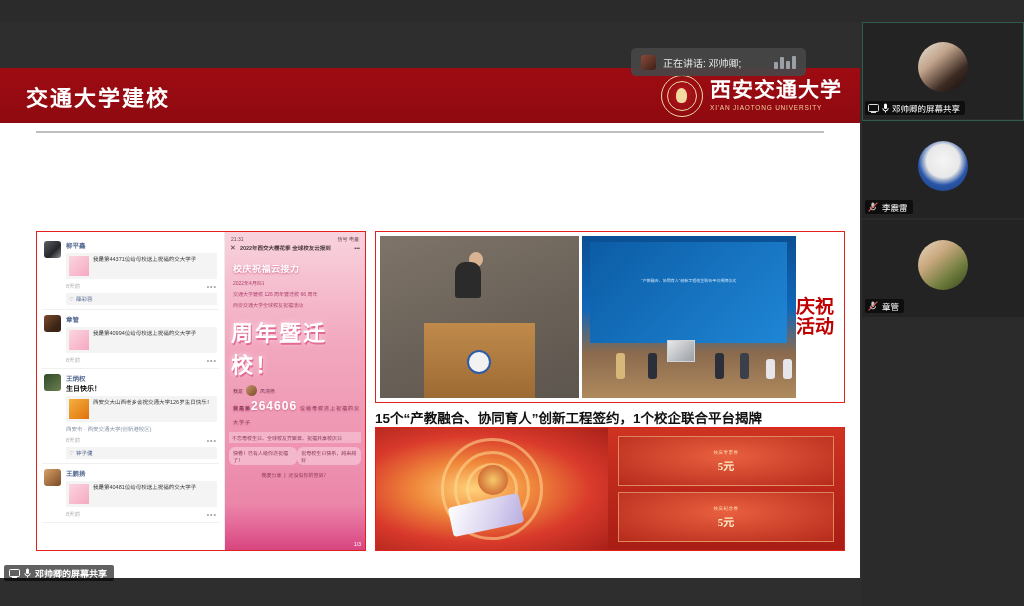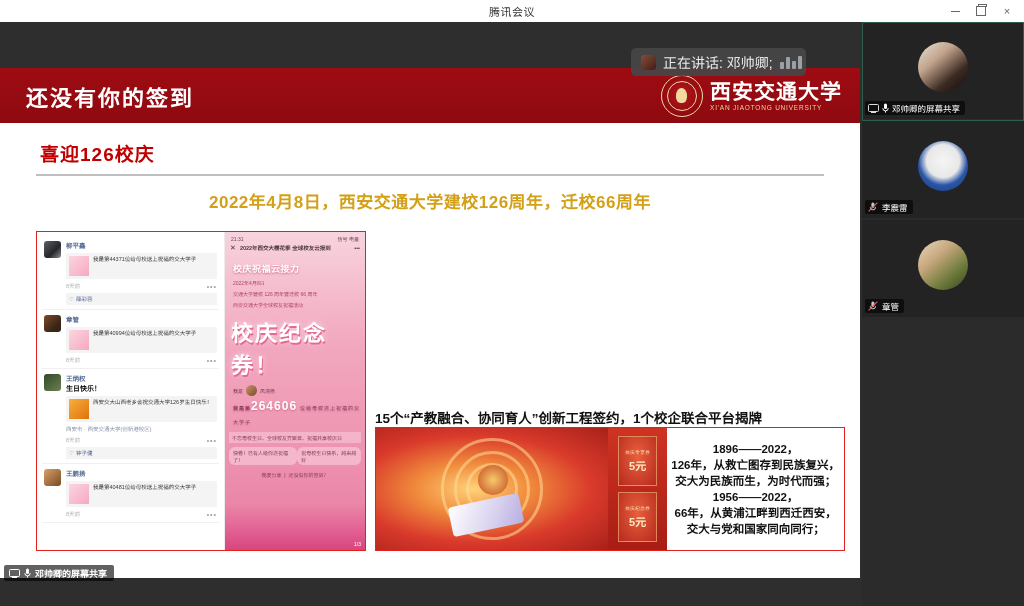--- a/index.html
+++ b/index.html
@@ -54,21 +54,21 @@
   }
   .uni-seal:before{
     content:"";position:absolute;left:5px;top:5px;right:5px;bottom:5px;border-radius:50%;
     border:1px solid #f2d9a0;
   }
   .uni-seal:after{
     content:"";position:absolute;left:14px;top:12px;width:11px;height:15px;border-radius:50% 50% 40% 40%;
     background:#f2d9a0;
   }
   .uni-names{display:flex;flex-direction:column;line-height:1;}
-  .uni-cn{color:#fff;font-size:21px;font-weight:bold;font-family:Liberation Sans, sans-serif;letter-spacing:1px;}
+  .uni-cn{color:#fff;font-size:21px;font-weight:bold;font-family:Liberation Mono, monospace;letter-spacing:1px;}
   .uni-en{color:#f0cfa0;font-size:6.5px;letter-spacing:.8px;margin-top:3px;}
 
   
   .sec-head{margin:16px 0 0 40px;color:#c00000;font-size:19px;font-weight:bold;letter-spacing:1px;}
   .sec-rule{margin:8px 36px 0 36px;height:2px;background:#bfbfbf;}
   .sec-sub{
     margin-top:12px;text-align:center;color:#d4a017;font-size:17px;font-weight:bold;letter-spacing:.5px;
   }
 
   
@@ -162,36 +162,36 @@
     width:232px;height:100%;position:relative;overflow:hidden;
     background:radial-gradient(ellipse at 42% 50%,#ffd27a 0%,#f08a3c 30%,#d93a2b 62%,#a8201a 100%);
   }
   .promo .ring{position:absolute;left:50%;top:50%;transform:translate(-50%,-50%);border-radius:50%;border:3px solid rgba(255,222,150,.55);}
   .promo .train{position:absolute;left:32%;bottom:16%;width:72px;height:30px;transform:rotate(-12deg);
     background:linear-gradient(120deg,#ffffff,#d9d2ef 60%,#b7aee0);border-radius:4px;}
   .promo .loco{position:absolute;left:44%;top:30%;width:30px;height:30px;border-radius:50%;
     background:radial-gradient(circle,#f7c86b,#c24a21);}
   .coupons{flex:1;background:linear-gradient(180deg,#cf3322,#a81d14);display:flex;flex-direction:column;gap:6px;padding:8px 10px;box-sizing:border-box;}
   .coupon{flex:1;border:1px solid rgba(255,220,150,.5);display:flex;flex-direction:column;align-items:center;justify-content:center;
-    background:radial-gradient(ellipse at 50% 40%,#e9603f,#b62a1c);}
+    background:radial-gradient(ellipse at 50% 40%,#e9603f,#b62a1c);font-family:Liberation Serif, serif;}
   .coupon .c-label{font-size:4.5px;color:#ffe0b0;letter-spacing:.5px;}
   .coupon .c-amt{font-size:11px;color:#ffe9c2;font-weight:bold;margin-top:2px;}
   .textpanel{
     flex:1;background:#fff;box-sizing:border-box;padding:6px 4px;display:flex;flex-direction:column;
     align-items:center;justify-content:center;gap:1px;
   }
   .tp-line{font-size:11.5px;font-weight:bold;color:#111;line-height:15px;white-space:nowrap;}
 
   
   .toast{
     position:absolute;right:54px;top:26px;width:175px;height:28px;border-radius:5px;
     background:rgba(70,70,72,.92);display:flex;align-items:center;gap:7px;padding:0 10px;box-sizing:border-box;z-index:30;
   }
   .toast .spk-av{width:15px;height:15px;border-radius:3px;background:linear-gradient(135deg,#8a4b3a,#3d1f18);flex:none;}
-  .toast .spk-txt{color:#e8e8e8;font-size:14px;white-space:nowrap;}
+  .toast .spk-txt{color:#e8e8e8;font-size:10px;white-space:nowrap;}
   .toast .wave{margin-left:auto;display:flex;gap:2px;align-items:flex-end;}
   .toast .wave i{display:block;width:4px;background:#9aa0a6;border-radius:1px;}
 
   
   .share-chip{
     position:absolute;left:4px;bottom:4px;height:16px;display:flex;align-items:center;gap:4px;
     background:rgba(0,0,0,.62);padding:0 7px 0 5px;border-radius:2px;z-index:25;
   }
   .share-chip .txt{color:#fff;font-size:9px;white-space:nowrap;font-weight:bold;}
 
@@ -217,53 +217,39 @@
   .tile-label .nm{color:#fff;font-size:8.5px;white-space:nowrap;overflow:hidden;text-overflow:ellipsis;}
   .ic{flex:none;display:inline-flex;align-items:center;justify-content:center;}
   .ic svg{display:block;}
   .host-badge{width:11px;height:11px;border-radius:2px;background:#e8962f;display:flex;align-items:center;justify-content:center;flex:none;}
 </style>
 </head>
 <body>
 
 <div class="app">
 
-  <div class="titlebar">
-    <div class="title">腾讯会议</div>
-    <div class="win-btns">
-      <div class="win-btn">
-          <i class="glyph-min"></i>
-        </div>
-      <div class="win-btn">
-          <i class="glyph-max"></i>
-        </div>
-      <div class="win-btn close">×</div>
-    </div>
-  </div>
 
   <div class="meeting-body">
 
     <div class="stage">
 
       <div class="slide">
 
         <div class="slide-banner">
-          <div class="banner-title">还没有你的签到</div>
+          <div class="banner-title">交通大学建校</div>
           <div class="uni-logo">
             <div class="uni-seal"></div>
             <div class="uni-names">
               <span class="uni-cn">西安交通大学</span>
               <span class="uni-en">XI'AN JIAOTONG UNIVERSITY</span>
             </div>
           </div>
         </div>
 
-        <div class="sec-head">喜迎126校庆</div>
         <div class="sec-rule"></div>
-        <div class="sec-sub">2022年4月8日，西安交通大学建校126周年，迁校66周年</div>
 
         <div class="cols">
 
           <div class="col-left">
 
             <div class="wc">
 
               <div class="wc-item">
                 <div class="wc-av av-a"></div>
                 <div class="wc-body">
@@ -339,21 +325,21 @@
               </div>
               <div class="ph-nav">
                 <span class="x">✕</span>
                 <span class="t">2022年西交大樱花季 全球校友云报到</span>
                 <span>•••</span>
               </div>
               <div class="ph-relay">校庆祝福云接力</div>
               <div class="ph-line">2022年4月8日</div>
               <div class="ph-line">交通大学建校 126 周年暨迁校 66 周年</div>
               <div class="ph-line">西安交通大学全球校友祝福活动</div>
-              <div class="ph-birthday">校庆纪念券！</div>
+              <div class="ph-birthday">周年暨迁校！</div>
               <div class="ph-meid">
                 <span>我是</span>
                 <span class="ph-badge"></span>
                 <span>风清扬</span>
               </div>
               <div class="ph-num">
                 <span style="font-size:5px;color:#8d3c5e;">我是第</span><span>264606</span><span class="ph-numnote">位给母校送上祝福的交大学子</span>
               </div>
               <div class="ph-tagline">不忘母校生日、全球校友齐聚首、祝福共享校庆日</div>
               <div class="ph-chips">
@@ -366,48 +352,61 @@
                 <span>还没有你的签到？</span>
               </div>
               <div class="ph-hills"></div>
               <div class="ph-page">1/3</div>
             </div>
 
           </div>
 
           <div class="col-right">
 
+            <div class="photo-box">
+              <div class="photo-pair">
+                <div class="ph1">
+                  <div class="head"></div>
+                    <div class="speaker"></div>
+                    <div class="podium"></div>
+                </div>
+                <div class="ph2">
+                  <div class="screen"></div>
+                  <div class="scr-text">"产教融合、协同育人"创新工程校企联合平台揭牌仪式</div>
+                  <div class="person" style="left:16%;background:#d8b77a;"></div>
+                  <div class="person" style="left:31%;background:#2b2f3a;"></div>
+                  <div class="person" style="left:62%;background:#2b2f3a;"></div>
+                  <div class="person" style="left:74%;background:#3a3f4a;"></div>
+                  <div class="person" style="left:86%;background:#e6e6ea;height:20px;"></div>
+                  <div class="person" style="left:94%;background:#e6e6ea;height:20px;"></div>
+                  <div class="board"></div>
+                </div>
+              </div>
+              <div class="photo-side">庆祝活动</div>
+            </div>
 
             <div class="photo-cap">15个“产教融合、协同育人”创新工程签约，1个校企联合平台揭牌</div>
 
             <div class="bottom-box">
               <div class="promo">
                 <div class="ring" style="width:96px;height:96px;"></div>
                 <div class="ring" style="width:70px;height:70px;"></div>
                 <div class="ring" style="width:46px;height:46px;"></div>
                 <div class="train"></div>
                 <div class="loco"></div>
               </div>
               <div class="coupons">
                 <div class="coupon">
                   <span class="c-label">校庆专享券</span>
                   <span class="c-amt">5元</span>
                 </div>
                 <div class="coupon">
                   <span class="c-label">校庆纪念券</span>
                   <span class="c-amt">5元</span>
                 </div>
-              </div>
-              <div class="textpanel">
-                <div class="tp-line">1896——2022，</div>
-                <div class="tp-line">126年，从救亡图存到民族复兴，</div>
-                <div class="tp-line">交大为民族而生，为时代而强；</div>
-                <div class="tp-line">1956——2022，</div>
-                <div class="tp-line">66年，从黄浦江畔到西迁西安，</div>
-                <div class="tp-line">交大与党和国家同向同行；</div>
               </div>
             </div>
 
           </div>
         </div>
       </div>
 
       <div class="toast">
         <div class="spk-av"></div>
         <div class="spk-txt">正在讲话: 邓帅卿;</div>

